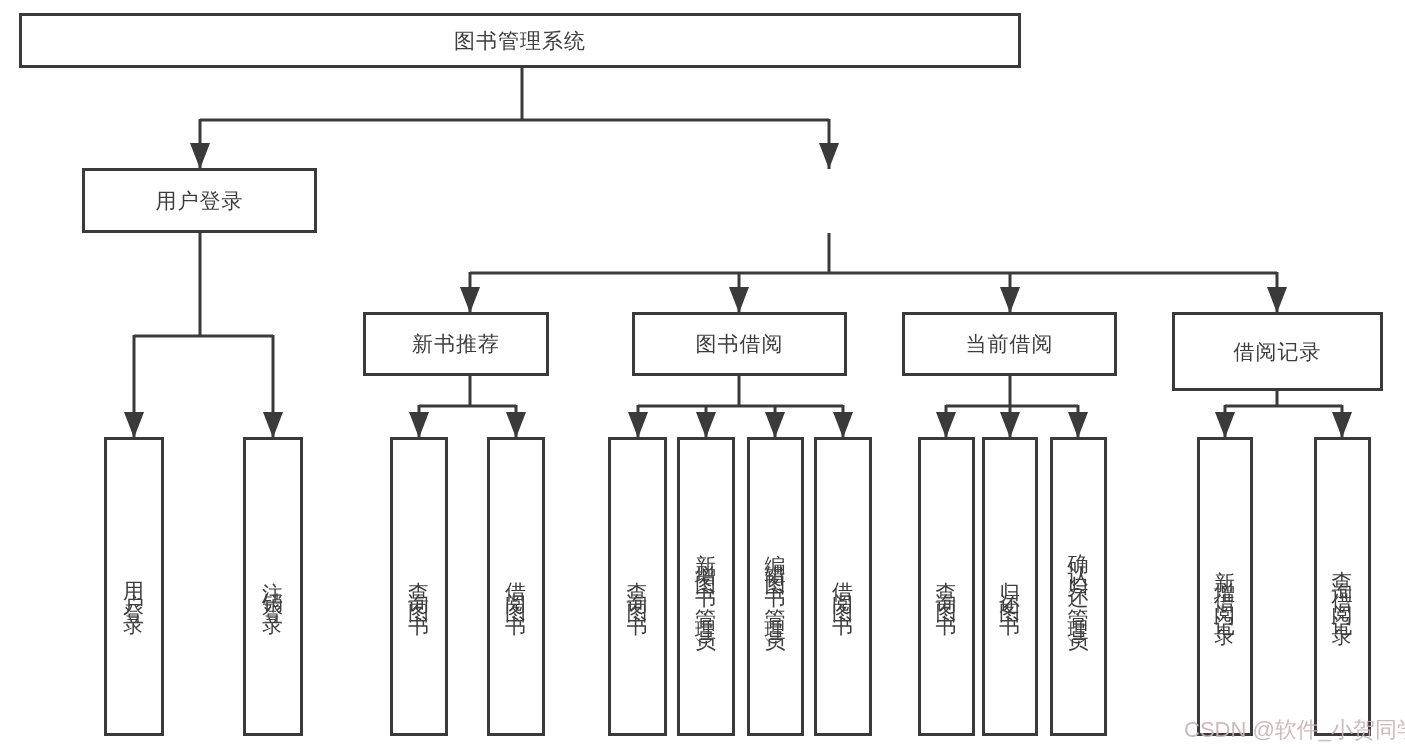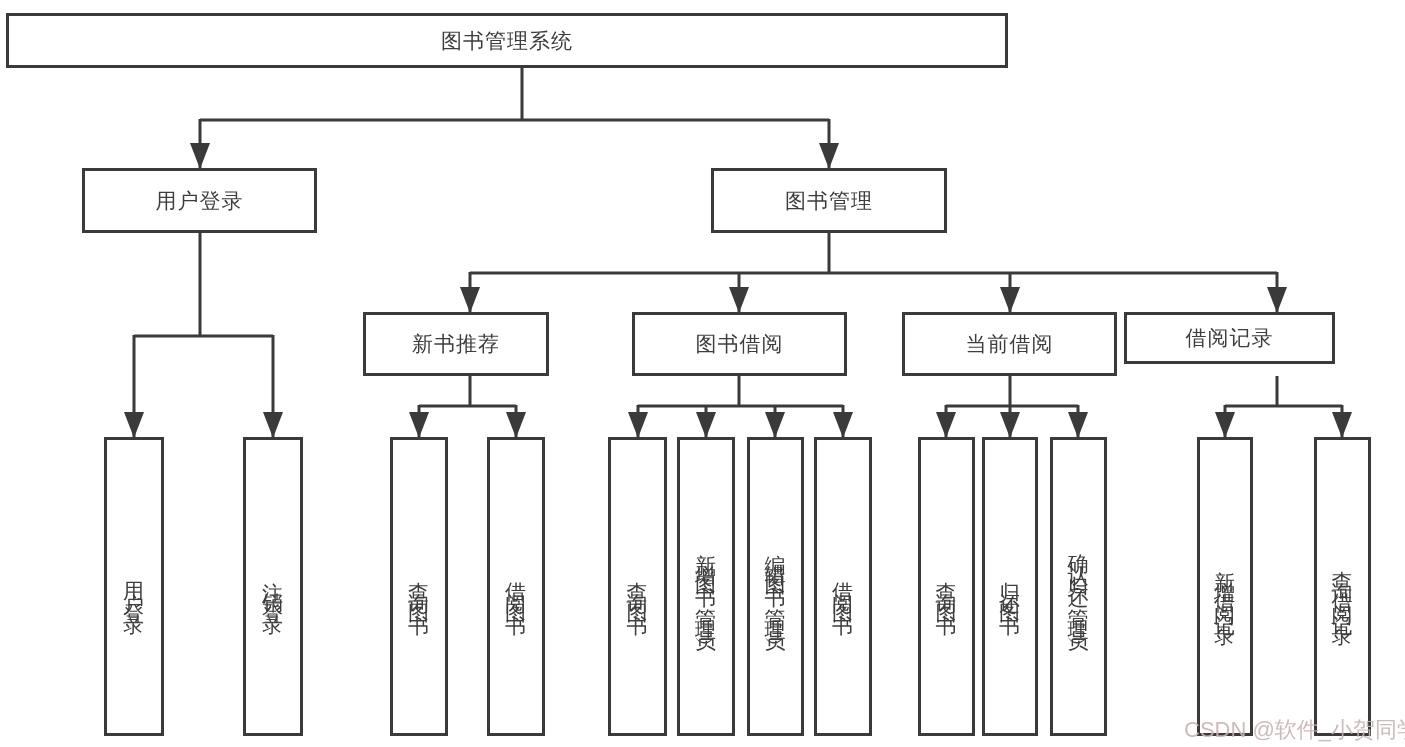--- a/index.html
+++ b/index.html
@@ -91,41 +91,38 @@
       <line x1="775" y1="405" x2="775" y2="438" marker-end="url(#ah)"></line>
       <line x1="843" y1="405" x2="843" y2="438" marker-end="url(#ah)"></line>
       <line x1="946" y1="405" x2="946" y2="438" marker-end="url(#ah)"></line>
       <line x1="1010" y1="405" x2="1010" y2="438" marker-end="url(#ah)"></line>
       <line x1="1078" y1="405" x2="1078" y2="438" marker-end="url(#ah)"></line>
       <line x1="1225" y1="405" x2="1225" y2="438" marker-end="url(#ah)"></line>
       <line x1="1342" y1="405" x2="1342" y2="438" marker-end="url(#ah)"></line>
     </g>
   </svg>
 
-  <div class="box" style="left:6px; top:13px; width:1002px; height:55px;">
+  <div class="box" style="left:19px; top:13px; width:1002px; height:55px;">
     <span class="ht">图书管理系统</span>
   </div>
 
   <div class="box" style="left:82px; top:168px; width:235px; height:65px;">
     <span class="ht">用户登录</span>
-  </div>
-  <div class="box" style="left:711px; top:168px; width:236px; height:65px;">
-    <span class="ht">图书管理</span>
   </div>
 
   <div class="box" style="left:363px; top:312px; width:186px; height:64px;">
     <span class="ht">新书推荐</span>
   </div>
   <div class="box" style="left:632px; top:312px; width:215px; height:64px;text-align:center;">
     <span class="ht">图书借阅</span>
   </div>
   <div class="box" style="left:902px; top:312px; width:215px; height:64px;">
     <span class="ht">当前借阅</span>
   </div>
-  <div class="box" style="left:1124px; top:312px; width:211px; height:52px;">
+  <div class="box" style="left:1172px; top:312px; width:211px; height:79px;">
     <span class="ht">借阅记录</span>
   </div>
 
   <div class="box" style="left:104px; top:437px; width:60px; height:299px;">
     <span class="vt">用户登录</span>
   </div>
   <div class="box" style="left:243px; top:437px; width:60px; height:299px;">
     <span class="vt">注销登录</span>
   </div>
 

